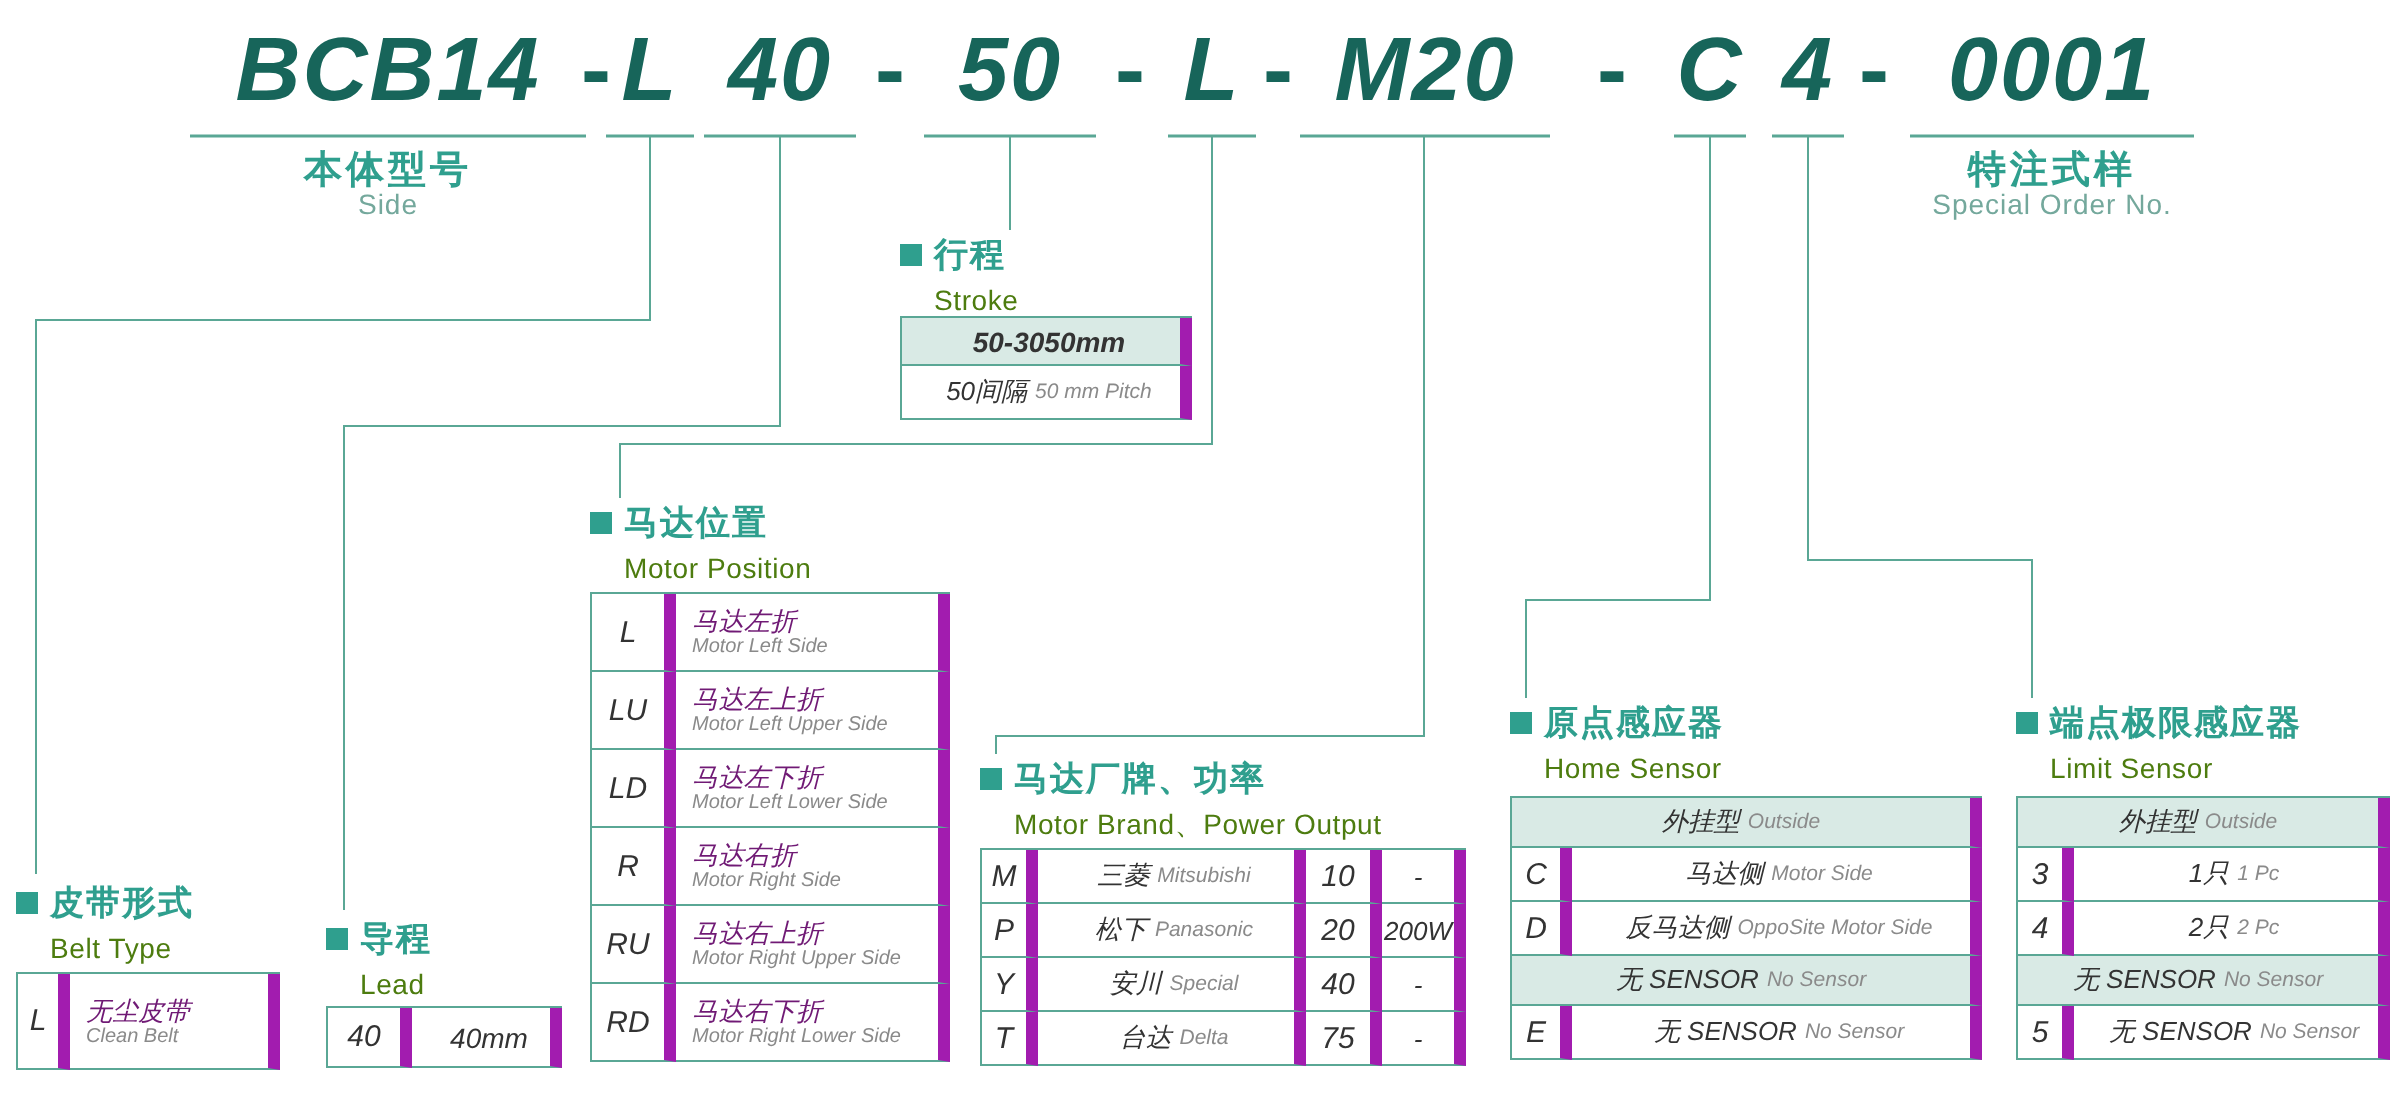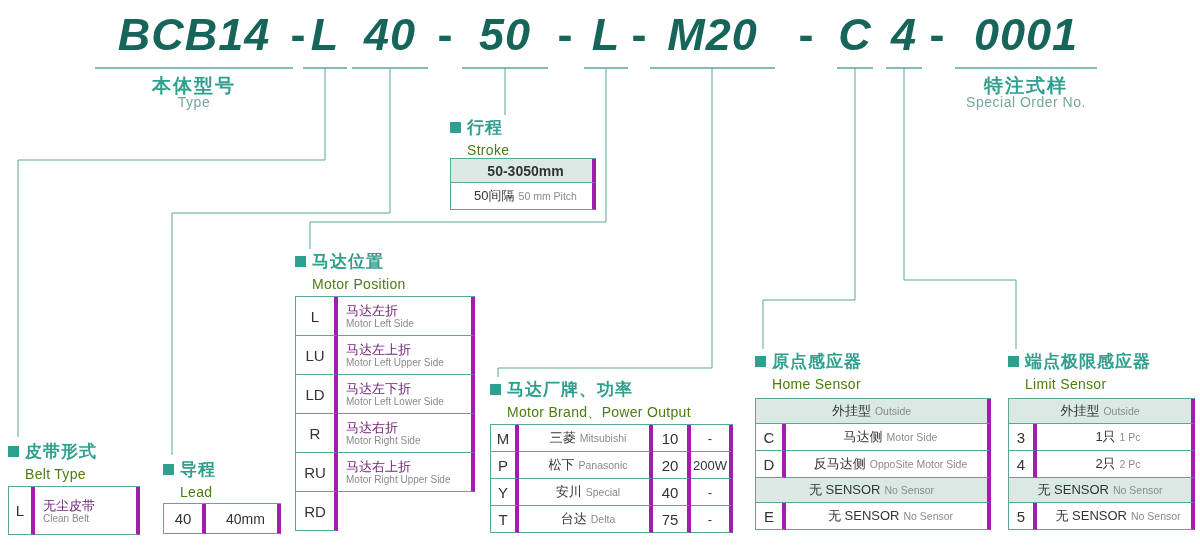--- a/index.html
+++ b/index.html
@@ -21,22 +21,22 @@
 
   
   .sec { position:absolute; z-index:1; }
   .sec-title { display:flex; align-items:center; font-size:17px; font-weight:700; color:#2f9f8e; letter-spacing:1px; }
   .bullet { width:11px; height:11px; background:#2f9f8e; display:inline-block; margin-right:6px; flex:0 0 auto; }
   .sec-en { font-size:14px; color:#4d7c0f; margin-left:17px; margin-top:3px; letter-spacing:0.3px; white-space:nowrap; }
 
   
   .tbl { position:absolute; border-top:1px solid #5aa795; border-left:1px solid #5aa795; background:#fff; z-index:1; }
   .row { display:flex; }
-  .cell { border-right:4px solid #a21caf; border-bottom:1px solid #5aa795; display:flex;
-          flex-direction:column; justify-content:center; overflow:hidden; }
+  .cell { border-right:6px solid #a21caf; border-bottom:1px solid #5aa795; display:flex;
+          flex-direction:column; justify-content:center; overflow:hidden;font-style:italic; }
   .hrow { flex-direction:row; align-items:center; }
   .code { align-items:center; font-size:15px; color:#333; flex-direction:row; justify-content:center; }
   .desc { flex:1; padding-left:8px; }
   .zh  { font-size:13px; color:#701a75; line-height:15px; white-space:nowrap; }
   .en  { font-size:10px; color:#8a8a8a; line-height:11px; white-space:nowrap; }
   .zh-i{ font-size:13px; color:#333; white-space:nowrap; }
   .en-i{ font-size:10.5px; color:#8a8a8a; margin-left:4px; white-space:nowrap; }
   .shade { background:#d9eae5; }
   .center { justify-content:center; text-align:left; }
   .h39{height:39px} .h27{height:27px} .h25{height:25px} .h24{height:24px} .h30{height:30px} .h48{height:48px}
@@ -82,21 +82,21 @@
   <div class="dash" style="left:623px;width:32px">-</div>
   <div class="seg" style="left:650px;width:125px">M20</div>
   <div class="dash" style="left:790px;width:32px">-</div>
   <div class="seg" style="left:837px;width:36px">C</div>
   <div class="seg" style="left:886px;width:36px">4</div>
   <div class="dash" style="left:921px;width:32px">-</div>
   <div class="seg" style="left:955px;width:142px">0001</div>
 
   <div class="lbl" style="left:94px;width:200px;top:78px">
     <div class="zh">本体型号</div>
-    <div class="en">Type</div>
+    <div class="en">Side</div>
   </div>
   <div class="lbl" style="left:926px;width:200px;top:78px">
     <div class="zh">特注式样</div>
     <div class="en">Special Order No.</div>
   </div>
 
   <div class="sec" style="left:450px;top:116px">
     <div class="sec-title">
         <span class="bullet"></span>
         <span>行程</span>
@@ -155,20 +155,24 @@
     </div>
     <div class="row h39">
       <div class="cell code w42">RU</div>
       <div class="cell desc">
           <div class="zh">马达右上折</div>
           <div class="en">Motor Right Upper Side</div>
         </div>
     </div>
     <div class="row h39">
       <div class="cell code w42">RD</div>
+      <div class="cell desc">
+          <div class="zh">马达右下折</div>
+          <div class="en">Motor Right Lower Side</div>
+        </div>
     </div>
   </div>
 
   <div class="sec" style="left:8px;top:440px">
     <div class="sec-title">
         <span class="bullet"></span>
         <span>皮带形式</span>
       </div>
     <div class="sec-en">Belt Type</div>
   </div>

